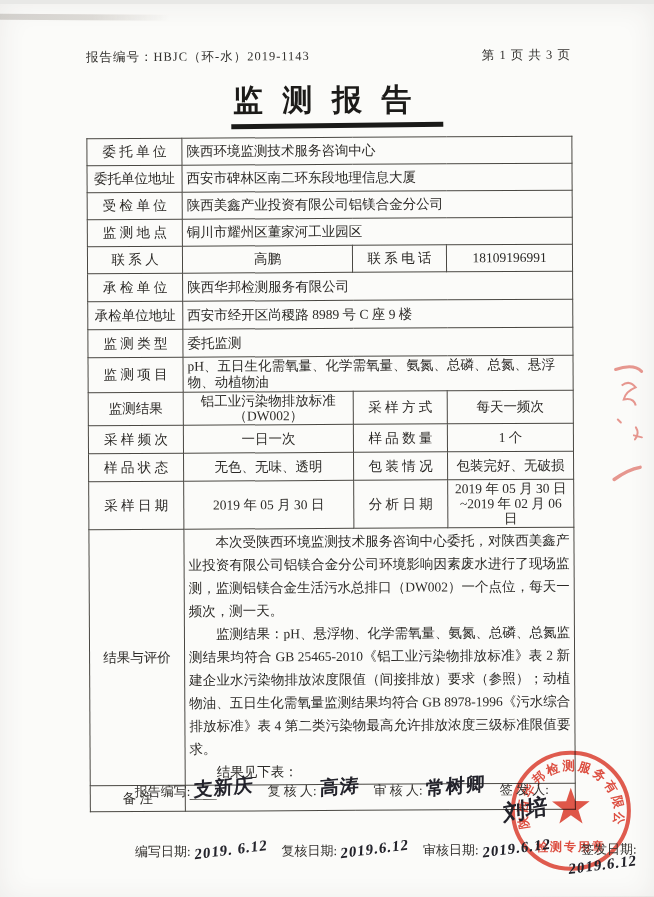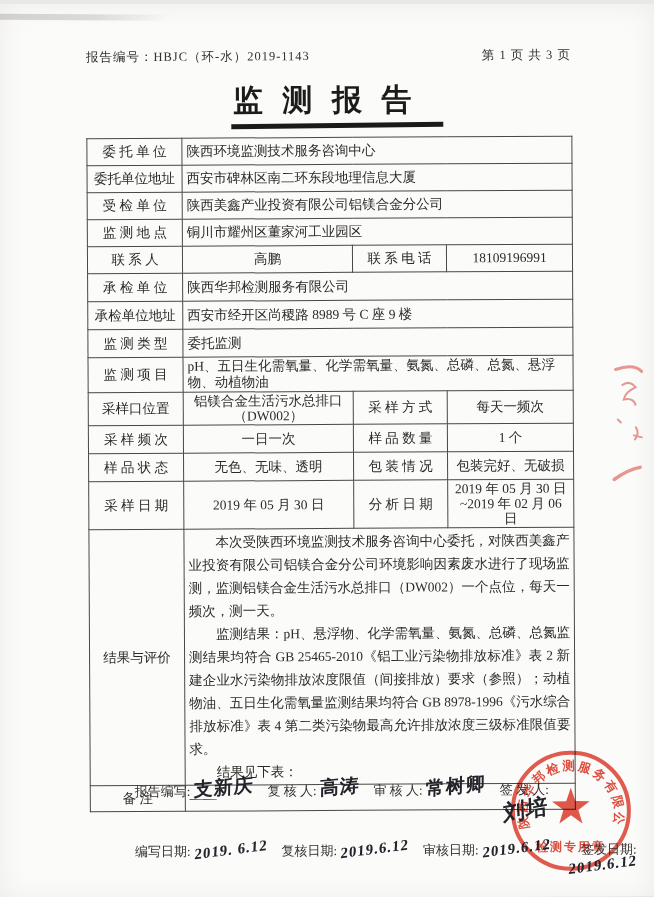--- a/index.html
+++ b/index.html
@@ -99,23 +99,23 @@
       </tr>
       <tr class="h28">
         <td class="lbl">监 测 类 型</td>
         <td class="val" colspan="3">委托监测</td>
       </tr>
       <tr class="h35">
         <td class="lbl">监 测 项 目</td>
         <td class="val wrapv" colspan="3">pH、五日生化需氧量、化学需氧量、氨氮、总磷、总氮、悬浮物、动植物油</td>
       </tr>
       <tr class="h31">
-        <td class="lbl">采样口位置</td>
+        <td class="lbl">监测结果</td>
         <td class="valc two">
-          <span>铝镁合金生活污水总排口</span><br>
+          <span>铝工业污染物排放标准</span><br>
           <span>（DW002）</span>
         </td>
         <td class="lbl">采 样 方 式</td>
         <td class="valc">每天一频次</td>
       </tr>
       <tr class="h28">
         <td class="lbl">采 样 频 次</td>
         <td class="valc">一日一次</td>
         <td class="lbl">样 品 数 量</td>
         <td class="valc">1 个</td>

